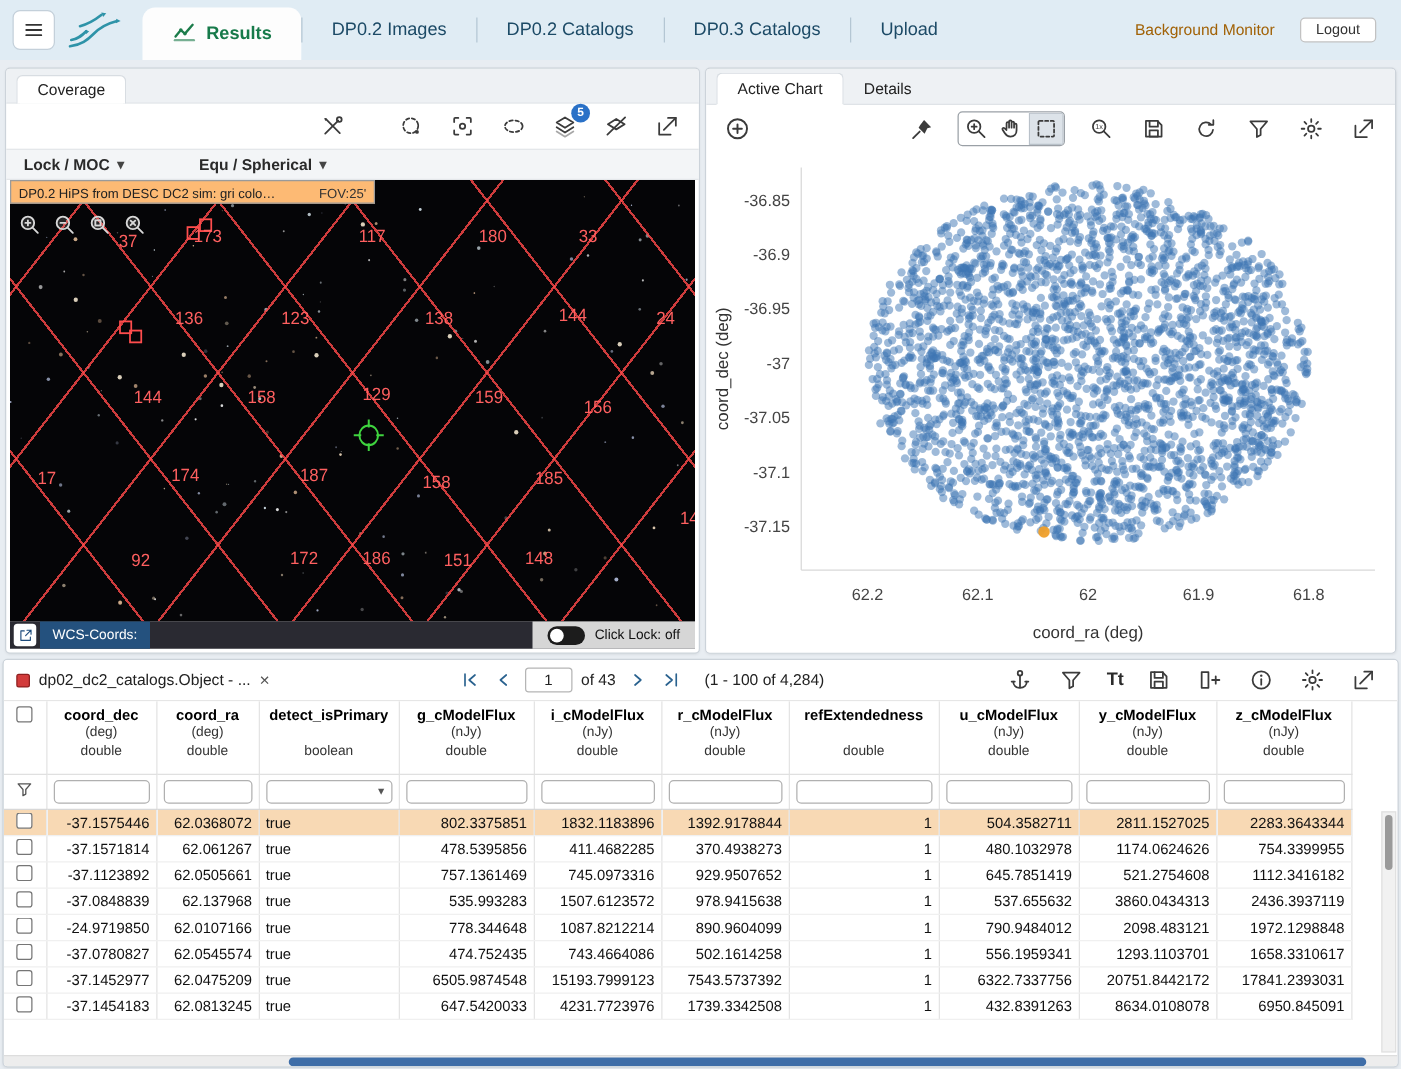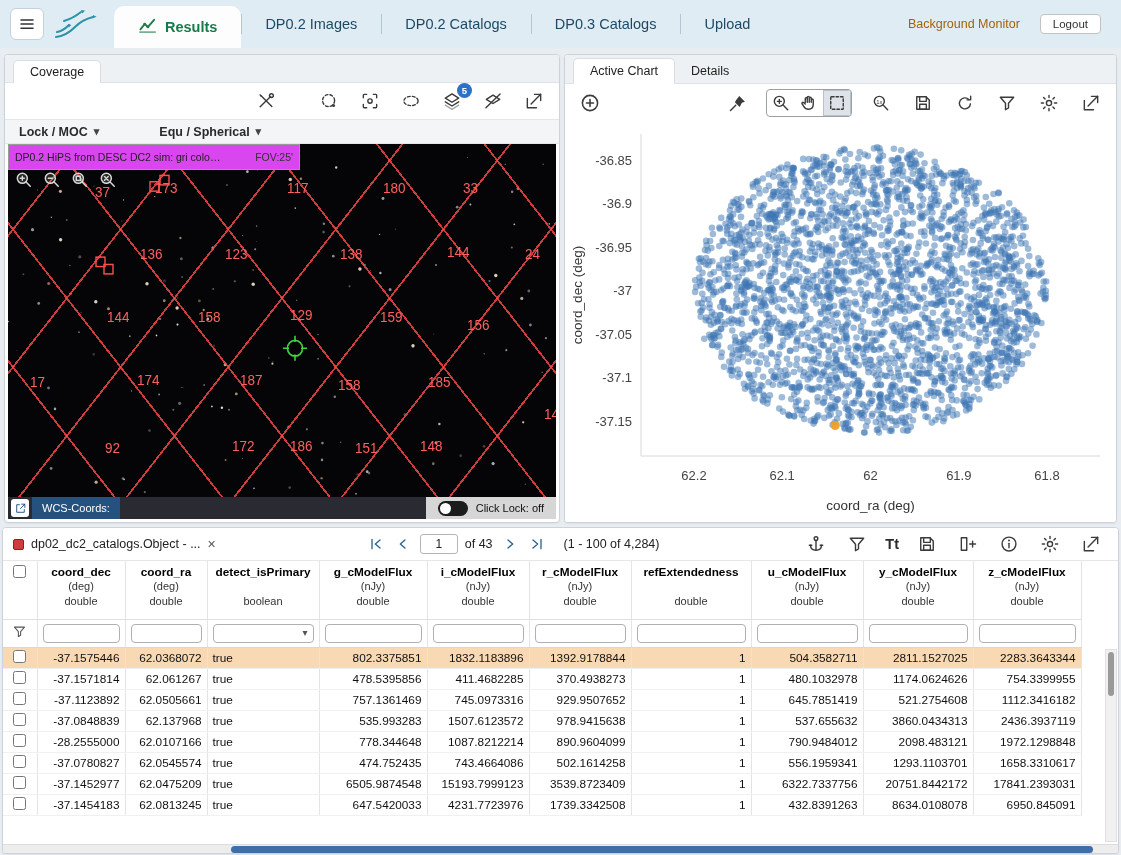--- a/index.html
+++ b/index.html
@@ -29,21 +29,21 @@
   .mr-lg{margin-right:22px}
   .badge{position:absolute;top:-5px;right:-7px;background:#2a71c7;color:#fff;border-radius:50%;width:15px;height:15px;font-size:9.5px;display:flex;align-items:center;justify-content:center;font-weight:bold}
   .cov-dropdowns{height:25px;background:#f3f5f7;border-top:1px solid #e4e7ea;border-bottom:1px solid #e4e7ea;display:flex;align-items:center;gap:60px;padding:0 14px;flex:none}
   .dropdown{font-size:12.5px;font-weight:bold;color:#2a2a2a;display:flex;align-items:center;gap:6px;cursor:pointer}
   .dropdown::after{content:"▾";font-size:11px;color:#444}
   .cov-image{flex:1;position:relative;background:#050507;margin:0 3px;overflow:hidden}
   .cov-image svg.layer{position:absolute;inset:0;width:100%;height:100%}
   .grid-overlay{position:absolute;inset:0;background-image:
      repeating-linear-gradient(52deg,transparent 0 83px,rgba(250,72,72,0.82) 83px 84.8px),
      repeating-linear-gradient(-52deg,transparent 0 83px,rgba(250,72,72,0.82) 83px 84.8px)}
-  .cov-tooltip{position:absolute;top:0;left:0;width:292px;height:19px;background:#d946ef;border:1px solid #9a9a9a;display:flex;align-items:center;font-size:10.5px;color:#222;padding:12px 6px;gap:8px;z-index:5;white-space:nowrap;overflow:hidden}
+  .cov-tooltip{position:absolute;top:0;left:0;width:292px;height:19px;background:#fdba74;border:1px solid #9a9a9a;display:flex;align-items:flex-start;font-size:10.5px;color:#222;padding:4px 6px;gap:8px;z-index:5;white-space:nowrap;overflow:hidden}
   .fov{margin-left:auto;color:#333}
   .cov-zoombar{position:absolute;top:25px;left:5px;display:flex;gap:6px;z-index:5}
   .cov-zoombar .icon-btn{width:22px;height:22px}
   .bottombar{height:22px;display:flex;align-items:center;background:#2a2a32;flex:none;margin:0 3px 3px 3px}
   .ext-btn{width:18px;height:18px;background:#fff;border-radius:3px;margin:0 3px;display:flex;align-items:center;justify-content:center;cursor:pointer}
   .wcs-chip{background:#24517e;color:#fff;font-size:11px;padding:0 10px;height:100%;display:flex;align-items:center}
   .bottom-fill{flex:1}
   .locksec{background:#d6d6d6;height:100%;display:flex;align-items:center;gap:8px;padding:0 12px}
   .toggle{width:30px;height:15px;background:#1c1c1c;border-radius:8px;position:relative;cursor:pointer}
   .toggle::after{content:"";position:absolute;left:2px;top:2px;width:11px;height:11px;background:#fff;border-radius:50%}
@@ -3361,21 +3361,21 @@
               <td class="num">535.993283</td>
               <td class="num">1507.6123572</td>
               <td class="num">978.9415638</td>
               <td class="num">1</td>
               <td class="num">537.655632</td>
               <td class="num">3860.0434313</td>
               <td class="num">2436.3937119</td>
             </tr>
             <tr class="">
               <td class="cb-cell"><input type="checkbox" style=""></td>
-              <td class="num">-28.2555000</td>
+              <td class="num">-24.9719850</td>
               <td class="num">62.0107166</td>
               <td class="txt">true</td>
               <td class="num">778.344648</td>
               <td class="num">1087.8212214</td>
               <td class="num">890.9604099</td>
               <td class="num">1</td>
               <td class="num">790.9484012</td>
               <td class="num">2098.483121</td>
               <td class="num">1972.1298848</td>
             </tr>
@@ -3392,21 +3392,21 @@
               <td class="num">1293.1103701</td>
               <td class="num">1658.3310617</td>
             </tr>
             <tr class="">
               <td class="cb-cell"><input type="checkbox" style=""></td>
               <td class="num">-37.1452977</td>
               <td class="num">62.0475209</td>
               <td class="txt">true</td>
               <td class="num">6505.9874548</td>
               <td class="num">15193.7999123</td>
-              <td class="num">3539.8723409</td>
+              <td class="num">7543.5737392</td>
               <td class="num">1</td>
               <td class="num">6322.7337756</td>
               <td class="num">20751.8442172</td>
               <td class="num">17841.2393031</td>
             </tr>
             <tr class="">
               <td class="cb-cell"><input type="checkbox" style=""></td>
               <td class="num">-37.1454183</td>
               <td class="num">62.0813245</td>
               <td class="txt">true</td>

